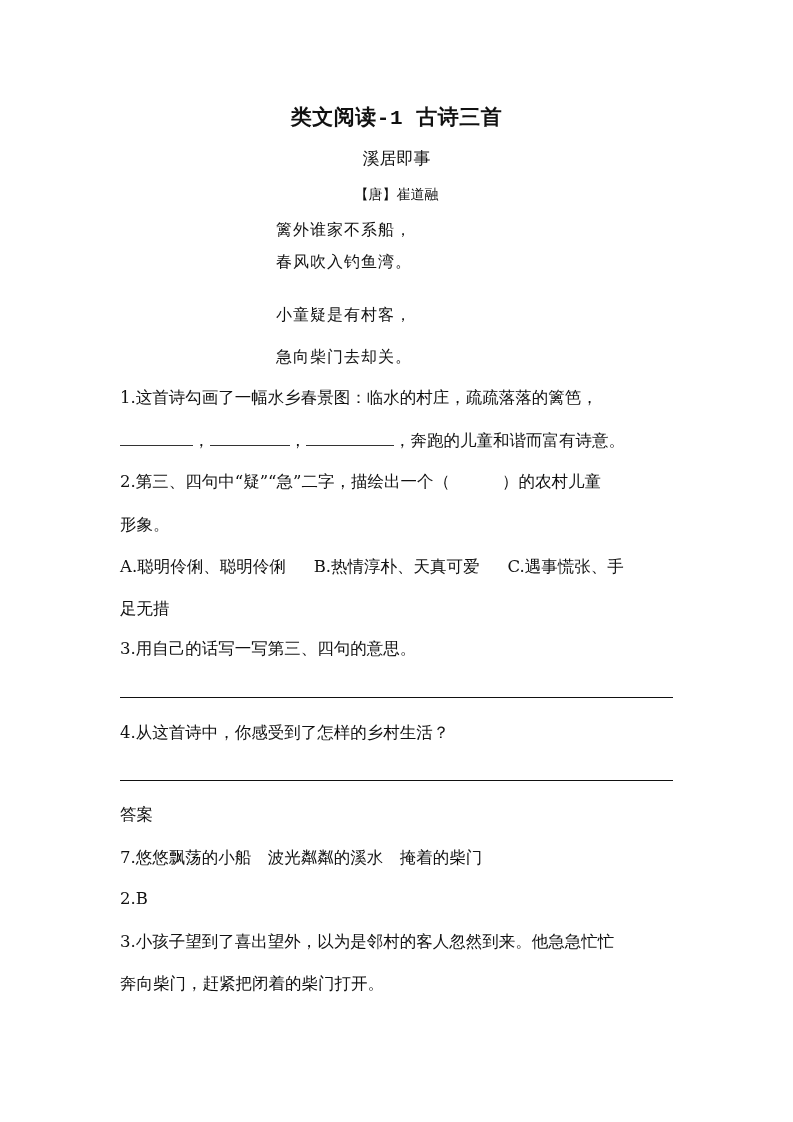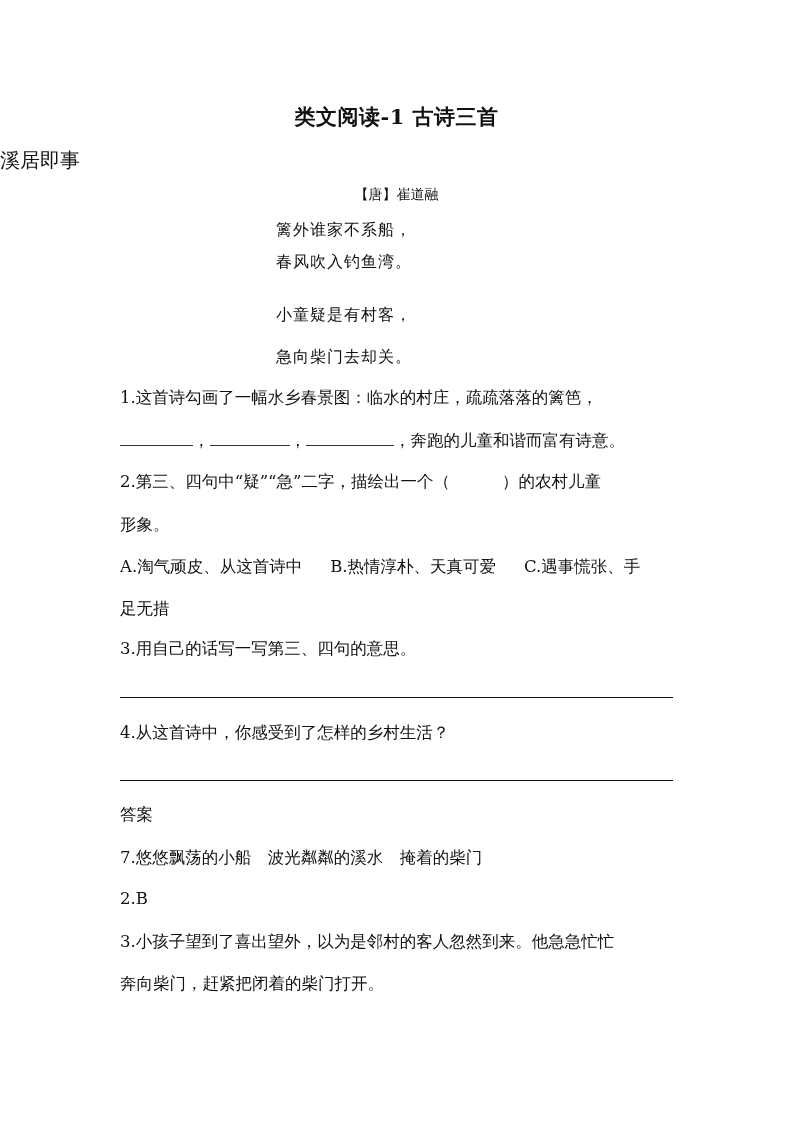--- a/index.html
+++ b/index.html
@@ -1,20 +1,20 @@
 <!DOCTYPE html>
 <html><head>
 <meta charset="utf-8">
 <style>
   html, body { margin: 0; padding: 0; background: #ffffff; }
   body { width: 793px; height: 1122px; position: relative; overflow: hidden;
          font-family: "DejaVu Serif", "Liberation Serif", serif; color: #111; }
   .title { position: absolute; top: 103px; left: 0; width: 793px; text-align: center;
-           font-size: 21px; font-weight: bold; letter-spacing: 0.5px; }
-  .subtitle { position: absolute; top: 147px; left: 0; width: 793px; font-size: 20px; }
+           font-size: 21px; font-weight: bold; letter-spacing: 0.5px; font-family: Liberation Mono, monospace; }
+  .subtitle { position: absolute; top: 147px; left: 0; width: 793px; text-align: center; font-size: 17px; }
   .author { position: absolute; top: 186px; left: 0; width: 793px; text-align: center; font-size: 14px; }
   .poem-line { position: absolute; left: 0; width: 688px; text-align: center; font-size: 16px; letter-spacing: 1px; }
   .line { position: absolute; left: 120px; font-size: 16.5px; white-space: nowrap; }
   .blank { display: inline-block; border-bottom: 1px solid #333; height: 14px; vertical-align: baseline; }
   .rule { position: absolute; left: 120px; width: 553px; height: 0; border-top: 1.3px solid #111; }
   .paren-gap { display: inline-block; width: 52px; }
   .opt-gap { display: inline-block; width: 28px; }
 </style>
 </head>
 <body>
@@ -34,21 +34,21 @@
     <span class="blank" style="width:73px"></span><span>，</span><span class="blank" style="width:80px"></span><span>，</span><span class="blank" style="width:88px"></span><span>，奔跑的儿童和谐而富有诗意。</span>
   </div>
 </div>
 
 <div>
   <div class="line" style="top:471px">
     <span>2.第三、四句中“疑”“急”二字，描绘出一个（</span><span class="paren-gap"></span><span>）的农村儿童</span>
   </div>
   <div class="line" style="top:514px">形象。</div>
   <div class="line" style="top:556px">
-    <span>A.淘气顽皮、从这首诗中</span><span class="opt-gap"></span><span>B.热情淳朴、天真可爱</span><span class="opt-gap"></span><span>C.遇事慌张、手</span>
+    <span>A.聪明伶俐、聪明伶俐</span><span class="opt-gap"></span><span>B.热情淳朴、天真可爱</span><span class="opt-gap"></span><span>C.遇事慌张、手</span>
   </div>
   <div class="line" style="top:598px">足无措</div>
 </div>
 
 <div class="line" style="top:638px">3.用自己的话写一写第三、四句的意思。</div>
 <div class="rule" style="top:697px"></div>
 
 <div class="line" style="top:722px">4.从这首诗中，你感受到了怎样的乡村生活？</div>
 <div class="rule" style="top:780px"></div>
 

